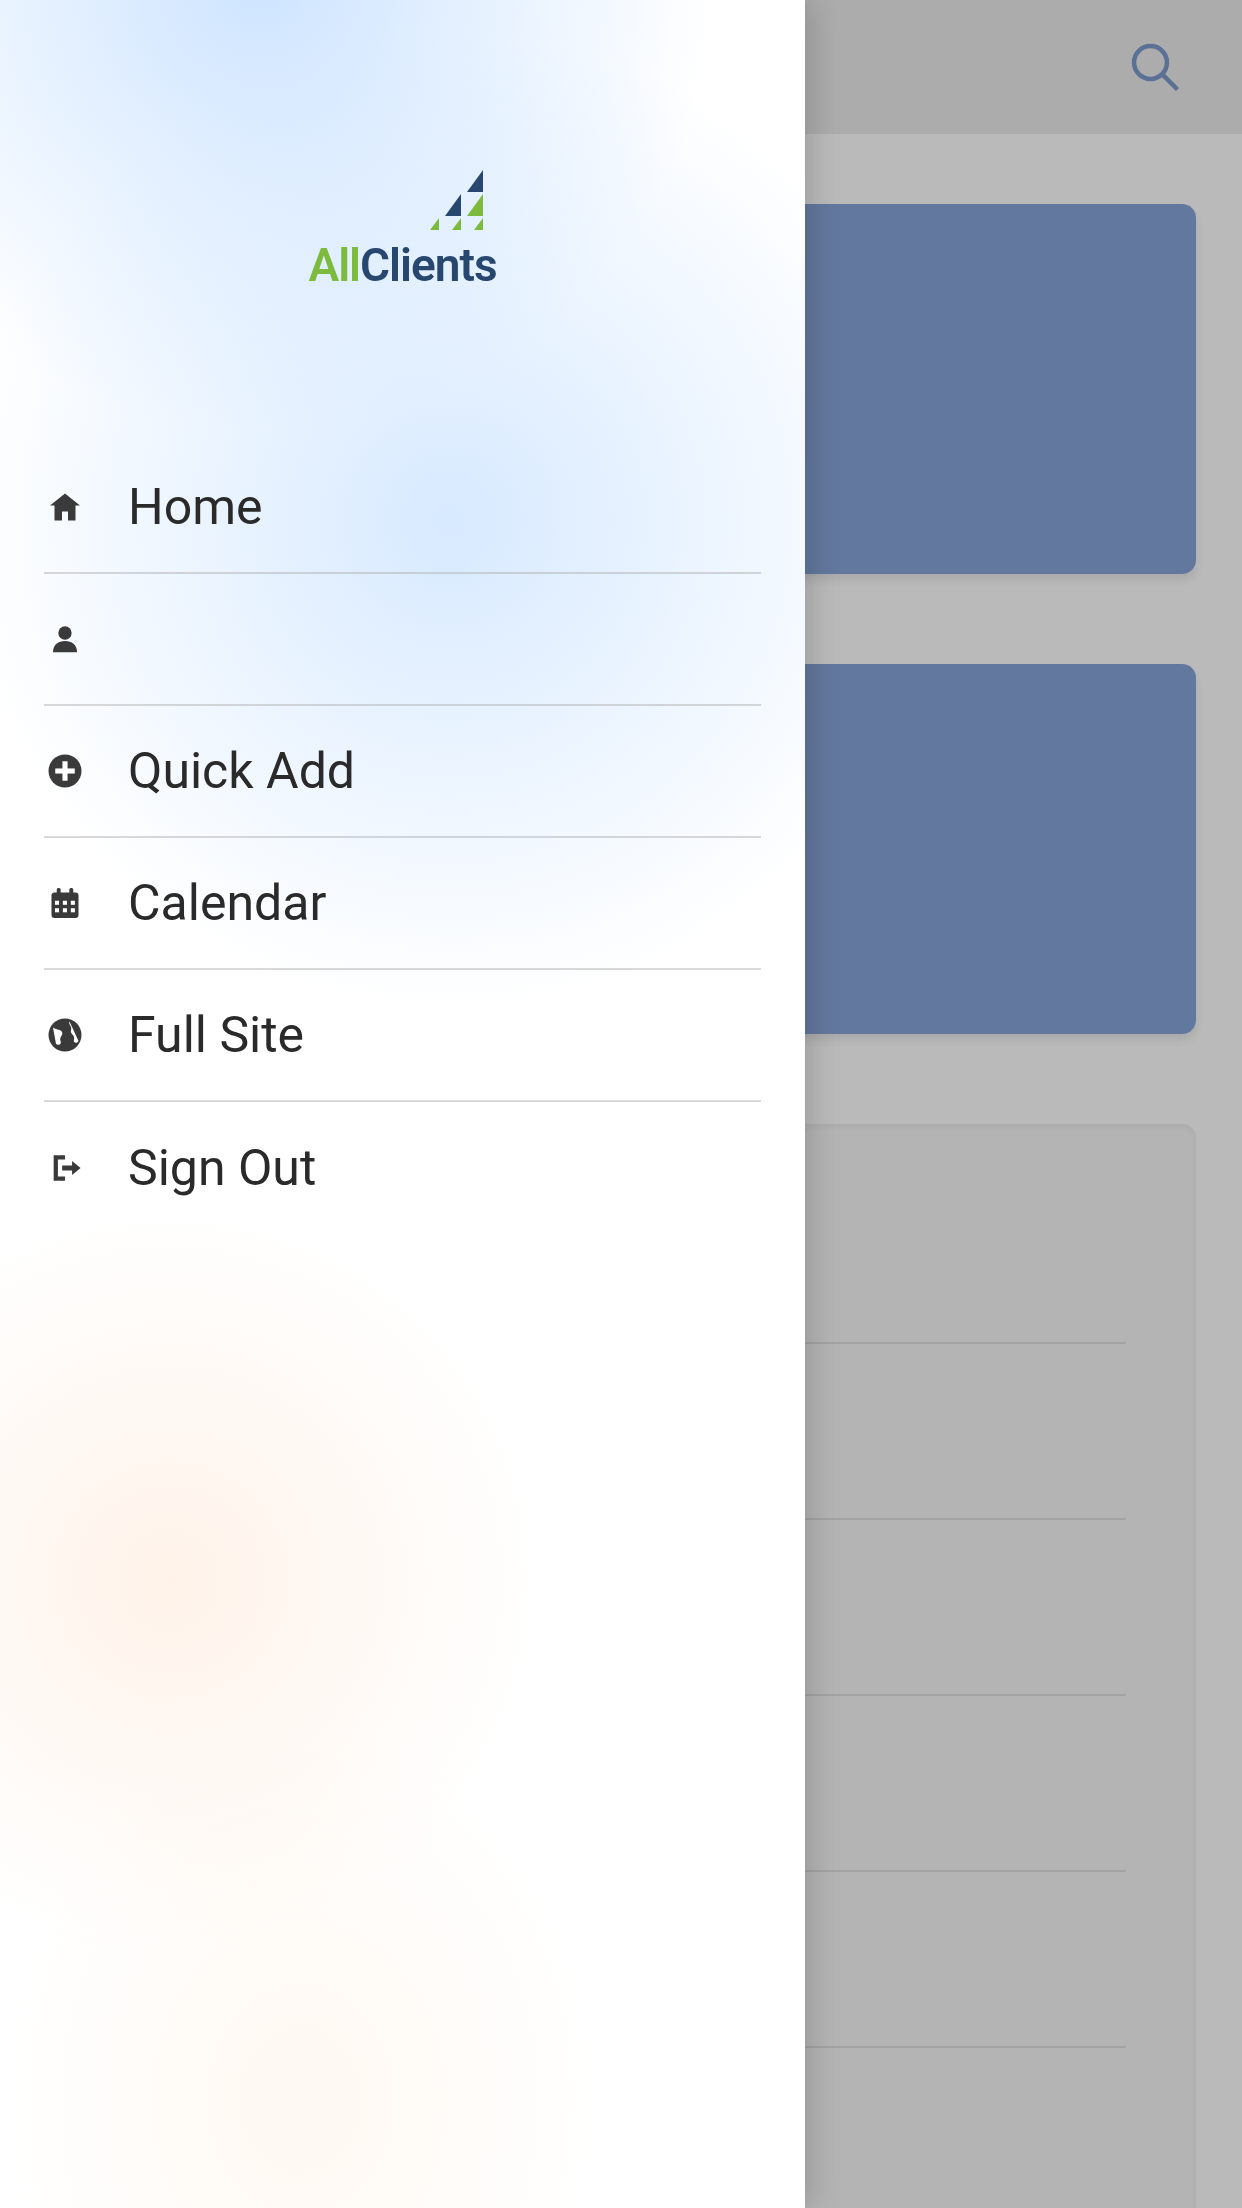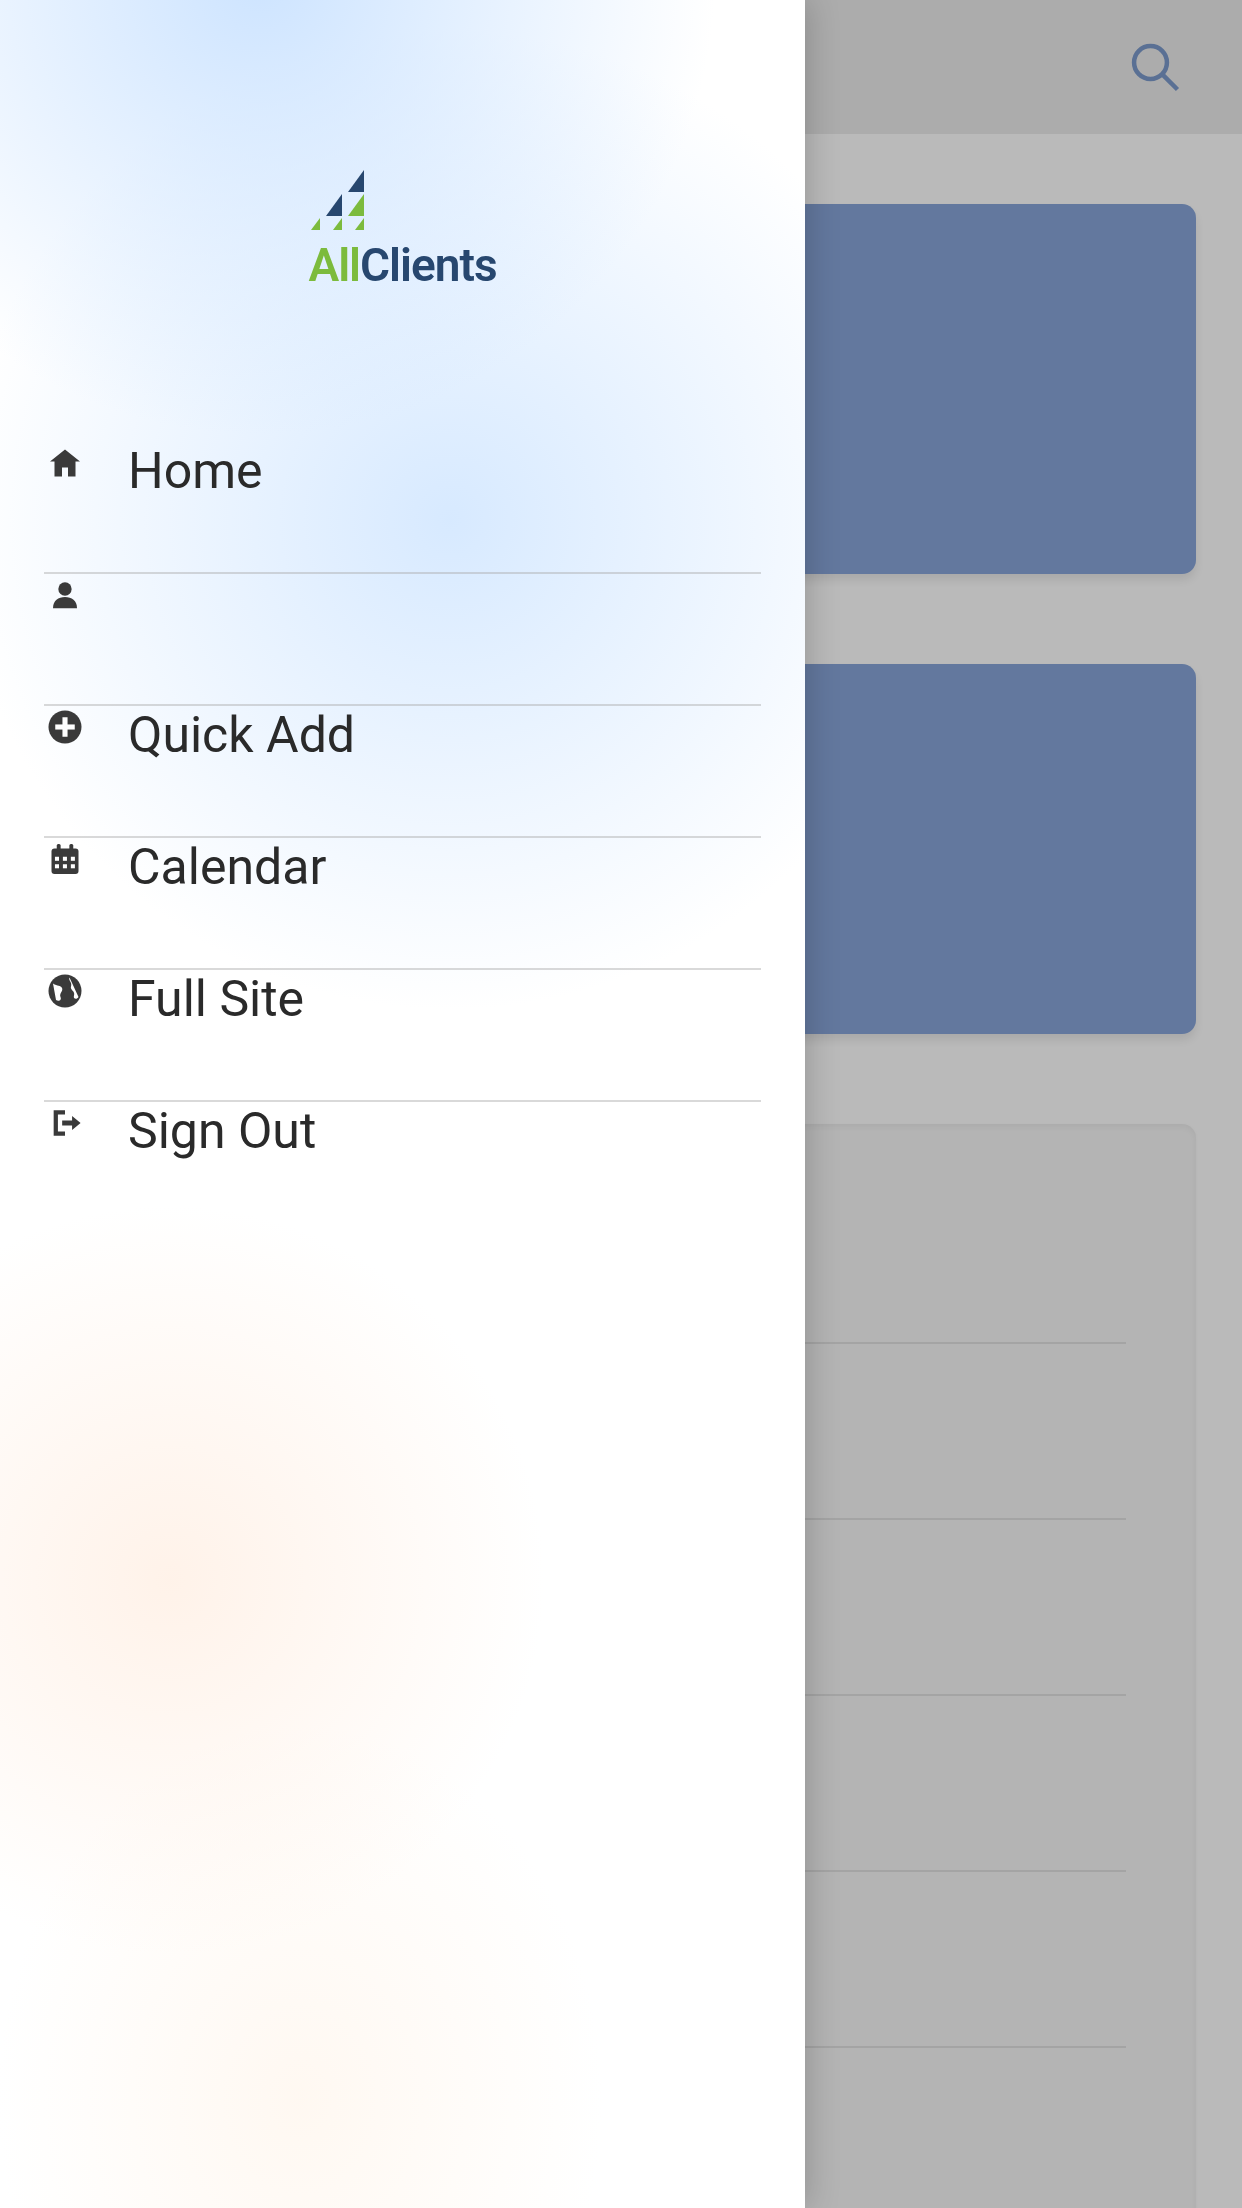--- a/index.html
+++ b/index.html
@@ -105,20 +105,21 @@
     justify-content: center;
     padding-top: 170px;
     padding-bottom: 150px;
   }
   .drawer .menu {
     list-style: none;
     padding: 0 44px;
   }
   .drawer .menu li {
     display: flex;
+    align-items: center;
     height: 132px;
     border-bottom: 2px solid rgba(170,170,170,0.45);
   }
   .drawer .menu li:last-child {
     border-bottom: none;
   }
   .drawer .menu .mi-icon {
     width: 42px;
     height: 42px;
     flex: 0 0 42px;
@@ -129,21 +130,21 @@
   }
   .drawer .menu .mi-label {
     font-size: 50px;
     color: #2a2a2a;
   }
 
   
   .logo {
     display: flex;
     flex-direction: column;
-    align-items: flex-start;
+    align-items: flex-end;
   }
   .logo svg {
     display: block;
   }
   .logo-text {
     font-size: 46px;
     letter-spacing: -1px;
     margin-top: 8px;
   }
   .logo-text .all { color: #7cbb3d; font-weight: 600; }

